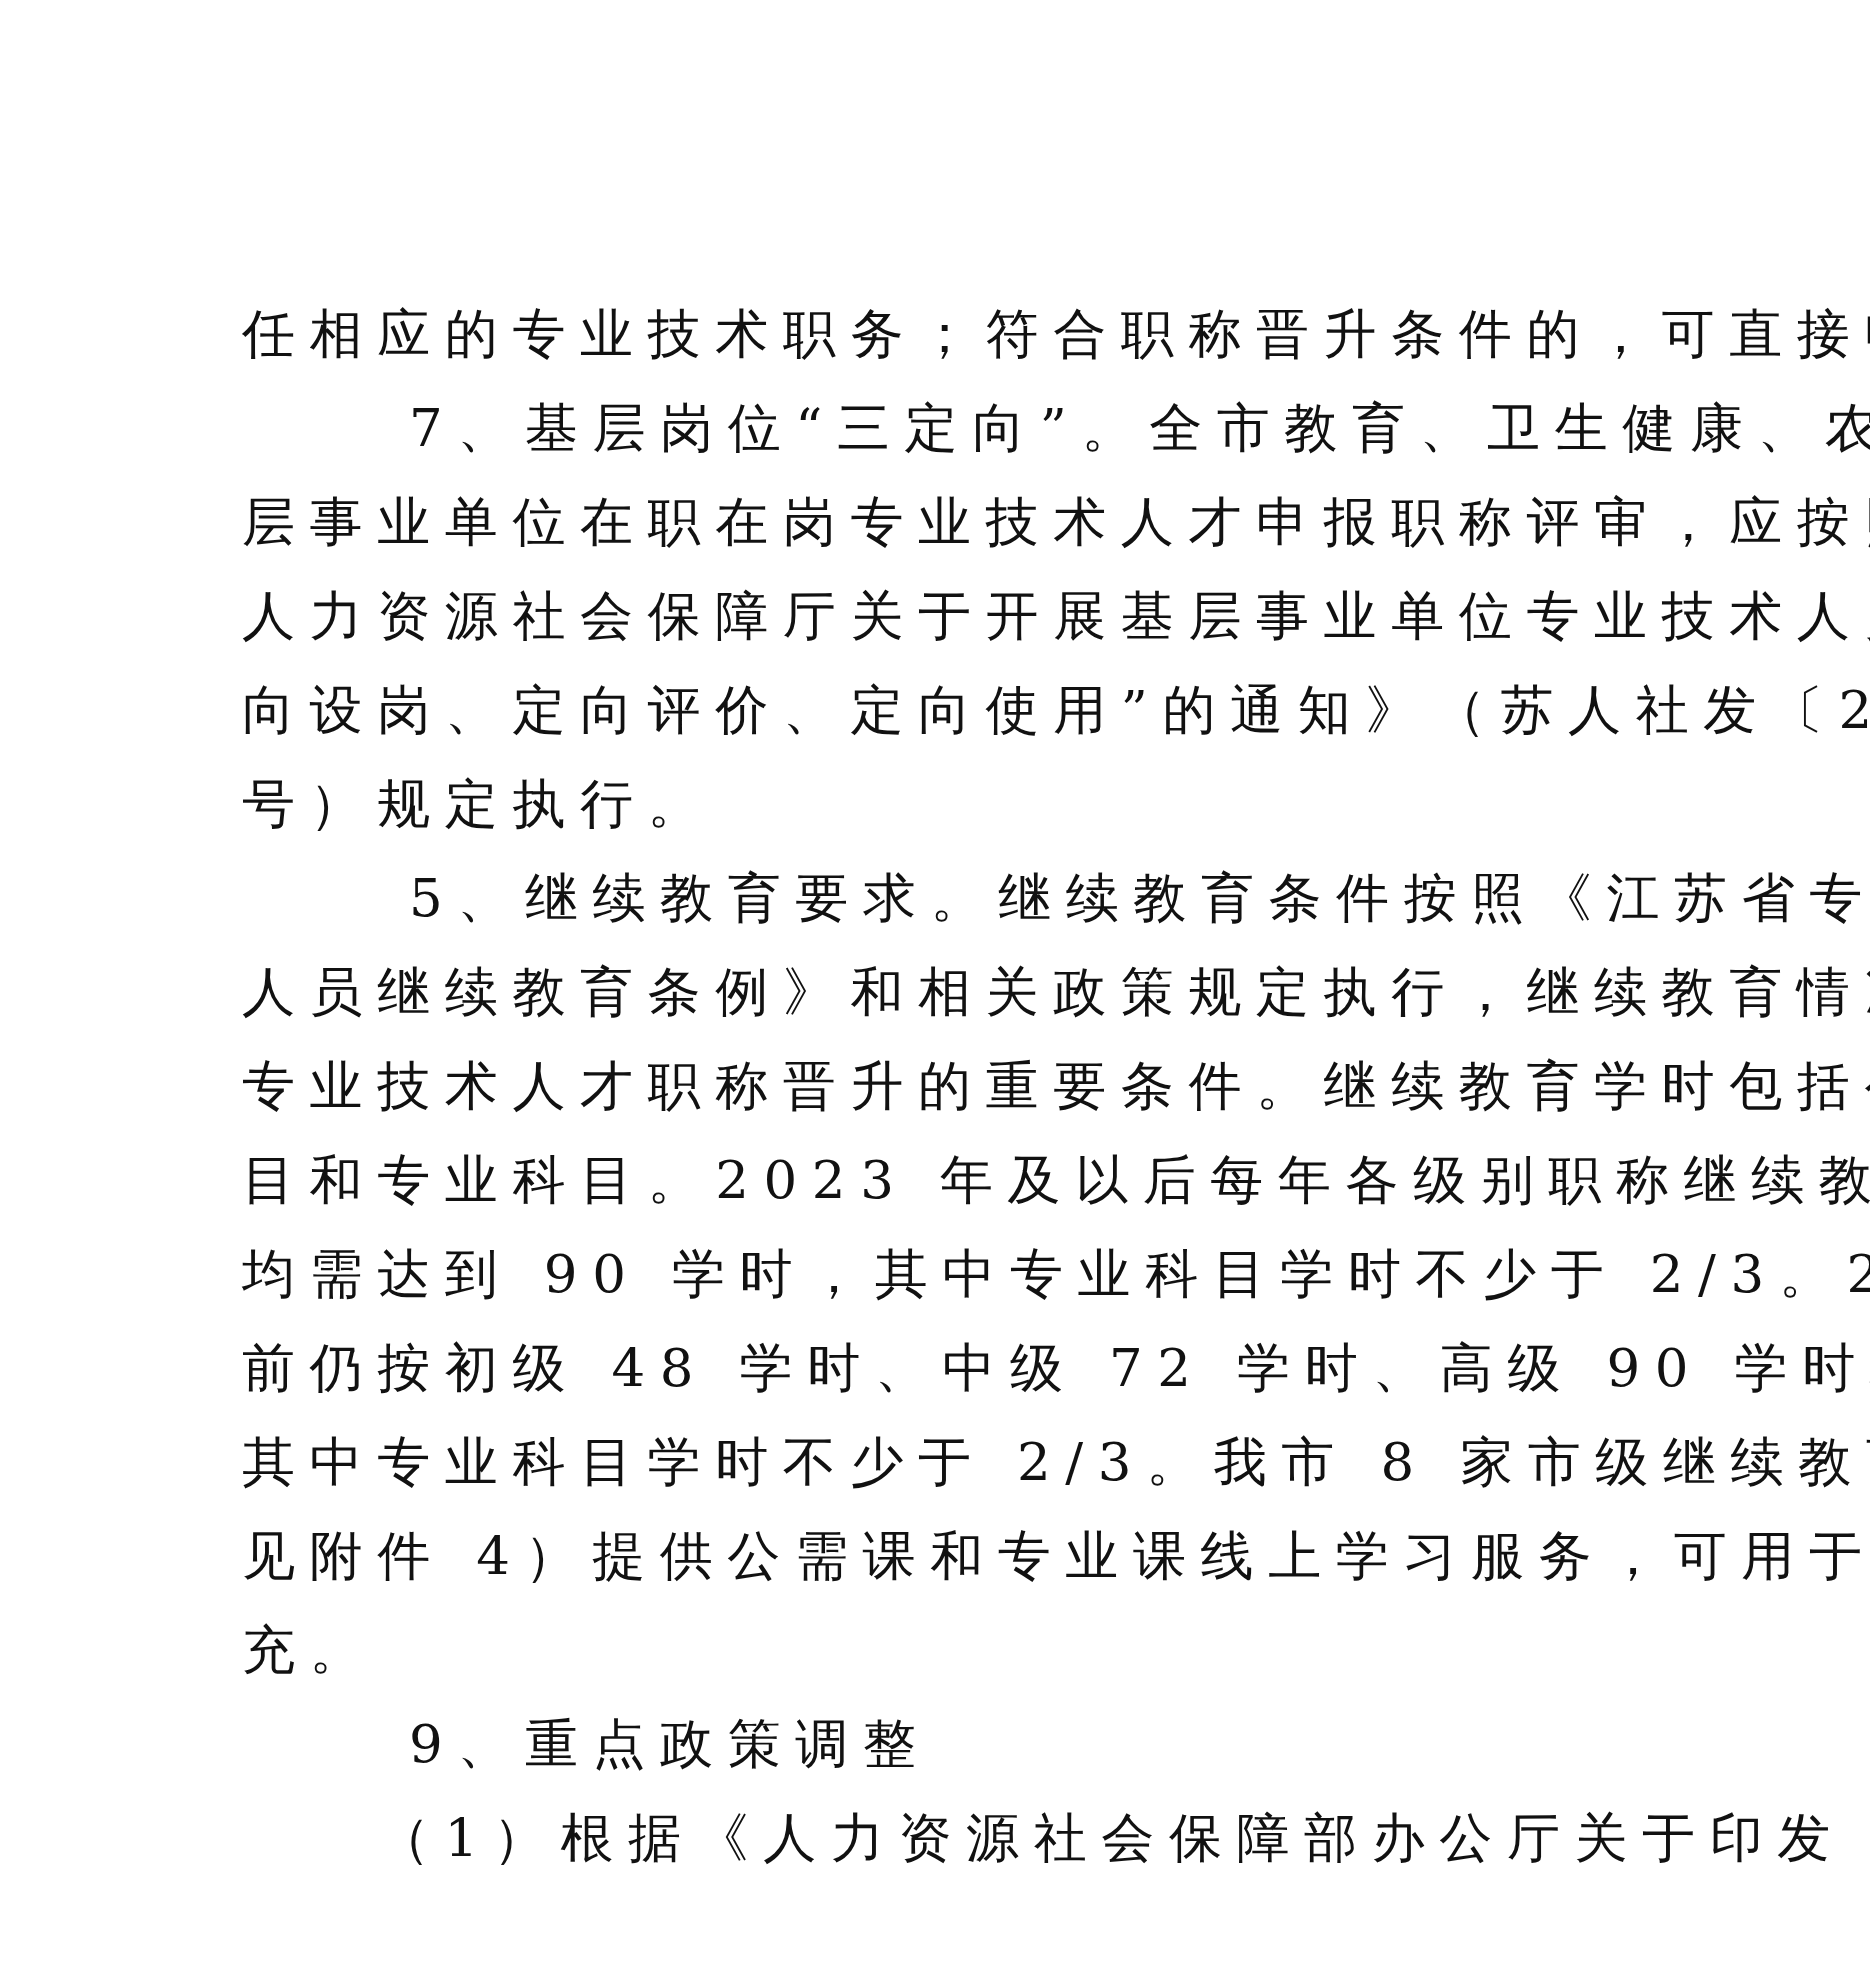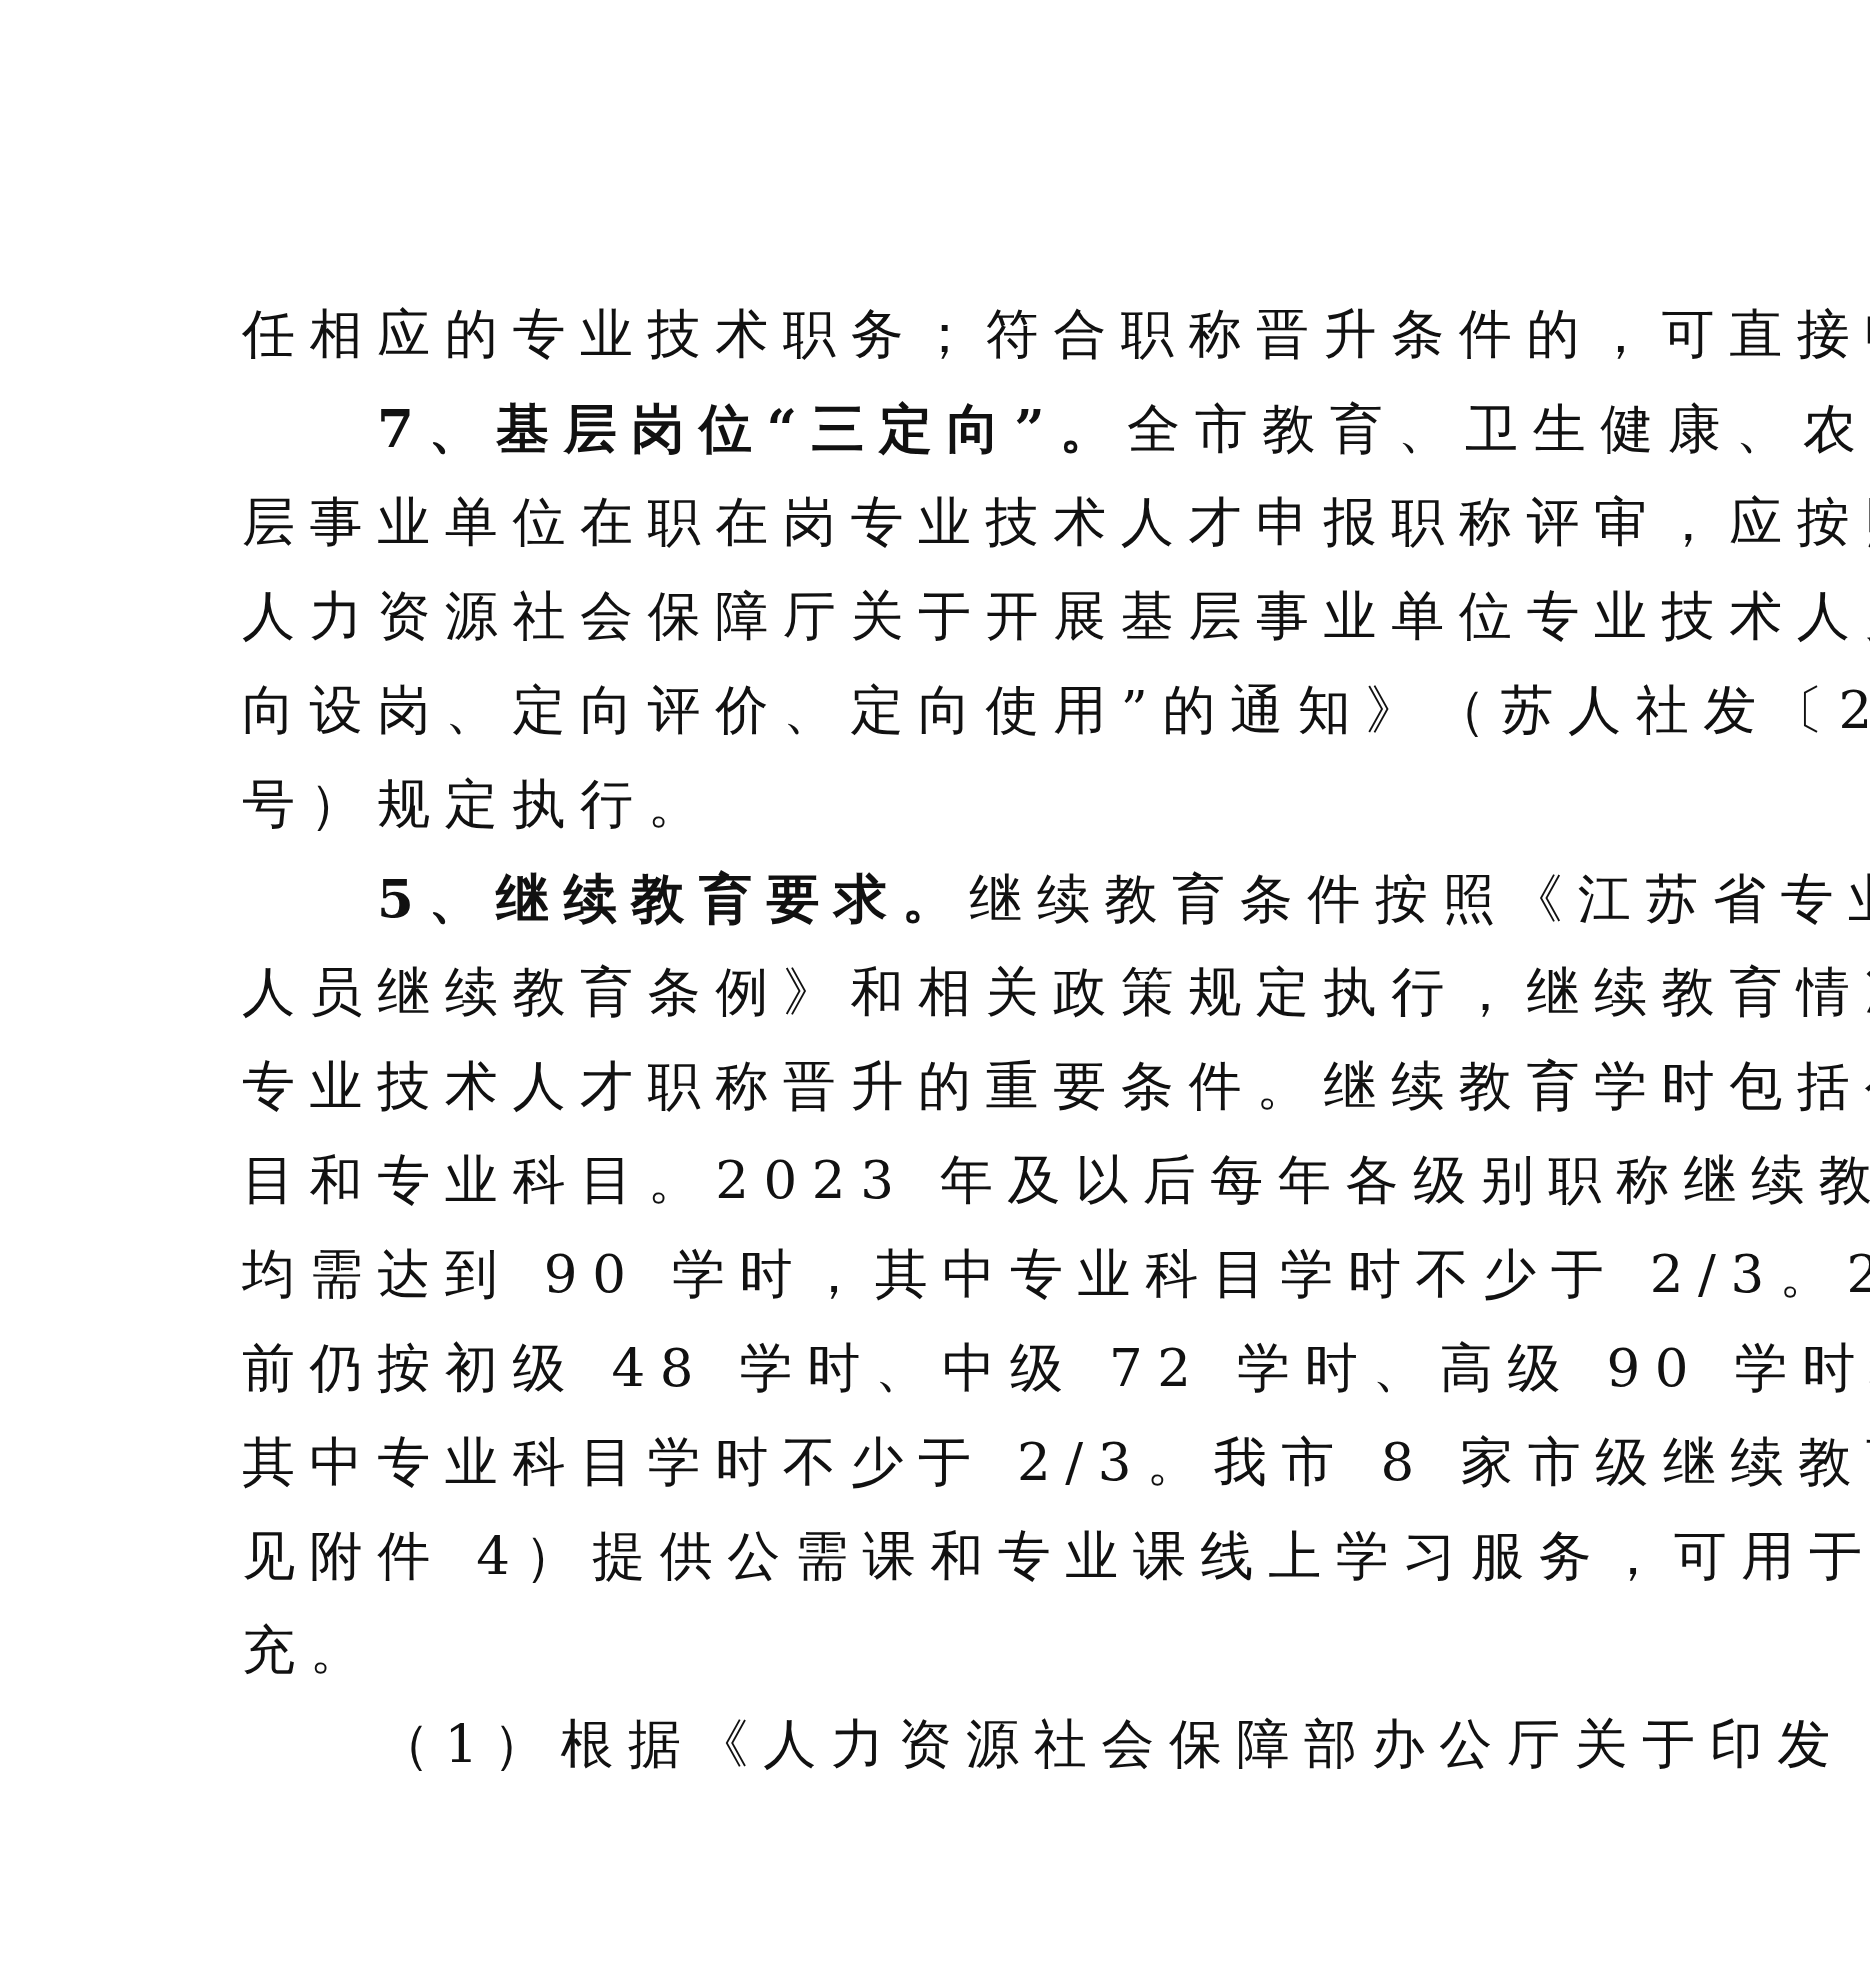--- a/index.html
+++ b/index.html
@@ -23,38 +23,39 @@
     }
     .line {
       height: 94px;
       line-height: 94px;
       font-size: 53px;
       letter-spacing: 14.6px;
       white-space: nowrap;
       overflow: visible;
     }
     .indent { padding-left: 135px; }
-    .bold { font-weight: bold; }
+    .bold { font-weight: normal; margin-left: 32px; }
   </style>
 </head>
 <body>
 
 <div class="page-body">
   <div class="line"><span>任相应的专业技术职务；符合职称晋升条件的，可直接申报高</span></div>
   <div class="line indent"><span class="bold">7、基层岗位“三定向”。</span><span>全市教育、卫生健康、农业系统基</span></div>
   <div class="line"><span>层事业单位在职在岗专业技术人才申报职称评审，应按照《省</span></div>
   <div class="line"><span>人力资源社会保障厅关于开展基层事业单位专业技术人员“定</span></div>
   <div class="line"><span>向设岗、定向评价、定向使用”的通知》（苏人社发〔2020〕152</span></div>
   <div class="line"><span>号）规定执行。</span></div>
   <div class="line indent"><span class="bold">5、继续教育要求。</span><span>继续教育条件按照《江苏省专业技术</span></div>
   <div class="line"><span>人员继续教育条例》和相关政策规定执行，继续教育情况列为</span></div>
   <div class="line"><span>专业技术人才职称晋升的重要条件。继续教育学时包括公需科</span></div>
   <div class="line"><span>目和专业科目。2023 年及以后每年各级别职称继续教育总学时</span></div>
   <div class="line"><span>均需达到 90 学时，其中专业科目学时不少于 2/3。2022 年及以</span></div>
   <div class="line"><span>前仍按初级 48 学时、中级 72 学时、高级 90 学时标准执行，</span></div>
   <div class="line"><span>其中专业科目学时不少于 2/3。我市 8 家市级继续教育基地（详</span></div>
   <div class="line"><span>见附件 4）提供公需课和专业课线上学习服务，可用于学时补</span></div>
   <div class="line"><span>充。</span></div>
+  <div class="line indent"><span class="bold">9、重点政策调整</span><span></span></div>
   <div class="line indent"><span>（1）根据《人力资源社会保障部办公厅关于印发〈专业</span></div>
   <div class="line"></div>
 
 </div>
 
 
 </body></html>

